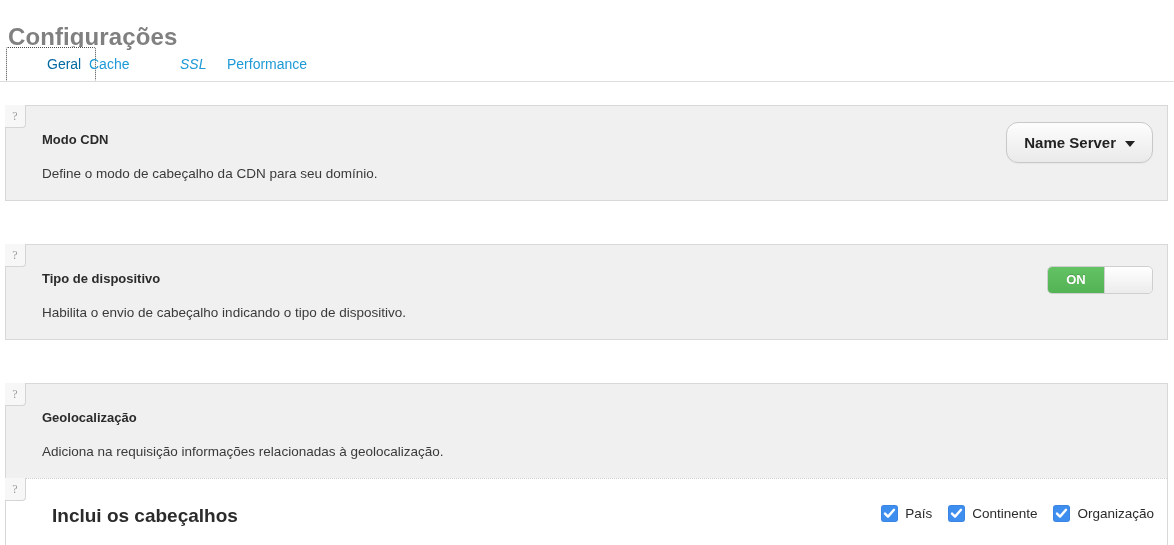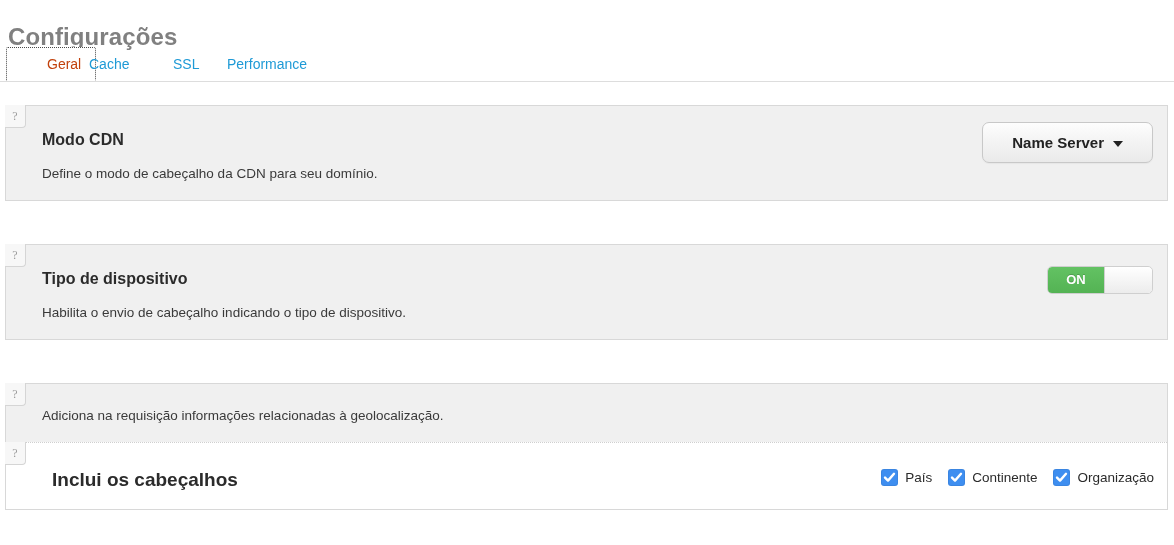--- a/index.html
+++ b/index.html
@@ -49,50 +49,50 @@
     height: 34px;
     line-height: 34px;
     font-size: 14px;
     color: #1e9ad6;
     padding: 0 14px;
     box-sizing: border-box;
     cursor: pointer;
     white-space: nowrap;
   }
   .tab.active {
-    color: #c2410c;
+    color: #0369a1;
     background: #ffffff;
     border: 1px dotted #4a4a4a;
     border-bottom: 1px solid #ffffff;
     line-height: 32px;
     border-radius: 2px 2px 0 0;
     padding-left: 40px;
   }
   .tab-0 { left: 6px; }
   .tab-1 { left: 75px; }
-  .tab-2 { left: 159px; }
+  .tab-2 { left: 166px; font-style: italic; }
   .tab-3 { left: 213px; }
 
   
   .panel {
     position: absolute;
     left: 5px;
     width: 1163px;
     box-sizing: border-box;
     border: 1px solid #d8d8d8;
     background: #f0f0f0;
   }
   .panel-head {
     position: relative;
     background: #f0f0f0;
     padding: 24px 16px 18px 36px;
     box-sizing: border-box;
   }
   .panel-title {
-    font-size: 16px;
+    font-size: 13px;
     font-weight: bold;
     color: #2b2b2b;
     line-height: 20px;
     margin: 0 0 16px 0;
   }
   .panel-desc {
     font-size: 13.5px;
     color: #3a3a3a;
     line-height: 16px;
     margin: 0;
@@ -122,24 +122,24 @@
   
   .panel-control {
     position: absolute;
     right: 14px;
   }
 
   
   .dropdown-btn {
     display: inline-block;
     height: 41px;
-    padding: 0 29px;
+    padding: 0 17px;
     box-sizing: border-box;
     border: 1px solid #c8c8c8;
-    border-radius: 7px;
+    border-radius: 12px;
     background: linear-gradient(to bottom, #fdfdfd 0%, #f3f3f3 50%, #eaeaea 100%);
     color: #222222;
     font-size: 15px;
     font-weight: bold;
     line-height: 39px;
     cursor: pointer;
     white-space: nowrap;
     box-shadow: 0 1px 1px rgba(0,0,0,0.04);
   }
   .caret {
@@ -280,20 +280,21 @@
           <span class="toggle-on">ON</span>
           <span class="toggle-knob"></span>
         </div>
       </div>
     </div>
   </div>
 
   <div class="panel" style="top:383px;">
     <div class="panel-head">
       <span class="help-badge">?</span>
+      <div class="panel-title">Geolocalização</div>
       <div class="panel-desc">Adiciona na requisição informações relacionadas à geolocalização.</div>
     </div>
     <div class="panel-subrow">
       <span class="help-badge">?</span>
       <div class="subrow-label">Inclui os cabeçalhos</div>
       <div class="checkbox-group">
 
         <label class="checkbox-item">
           <span class="cb-box">
             <svg width="17" height="17" viewBox="0 0 17 17" aria-hidden="true">

